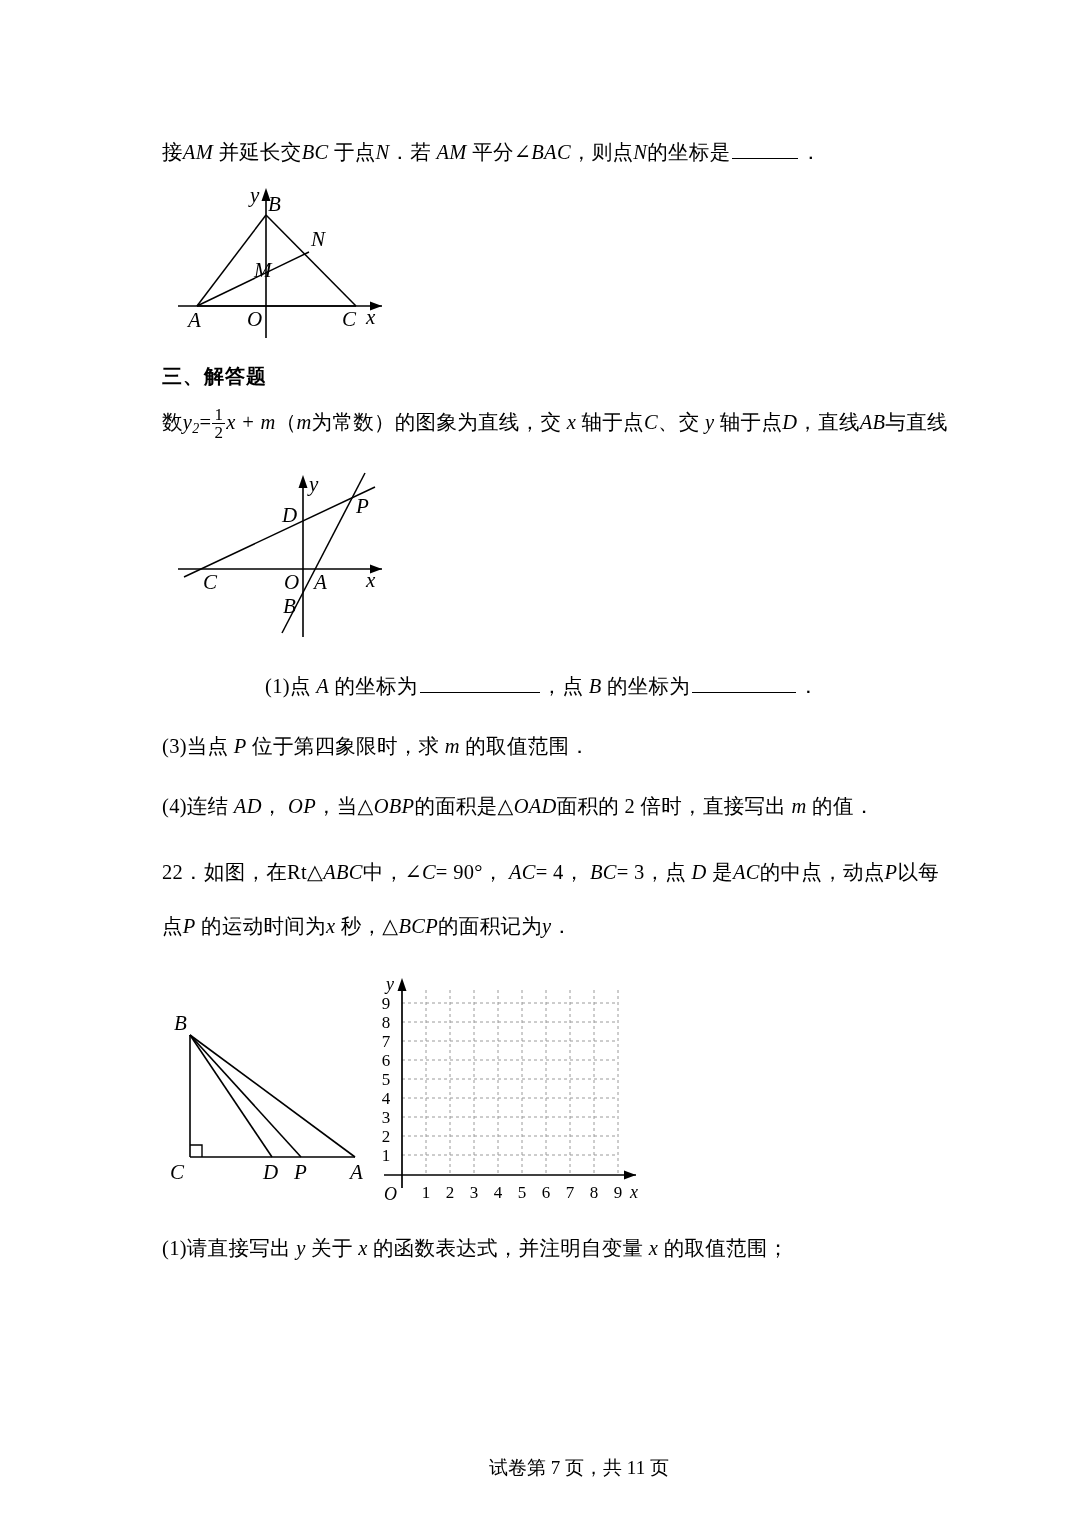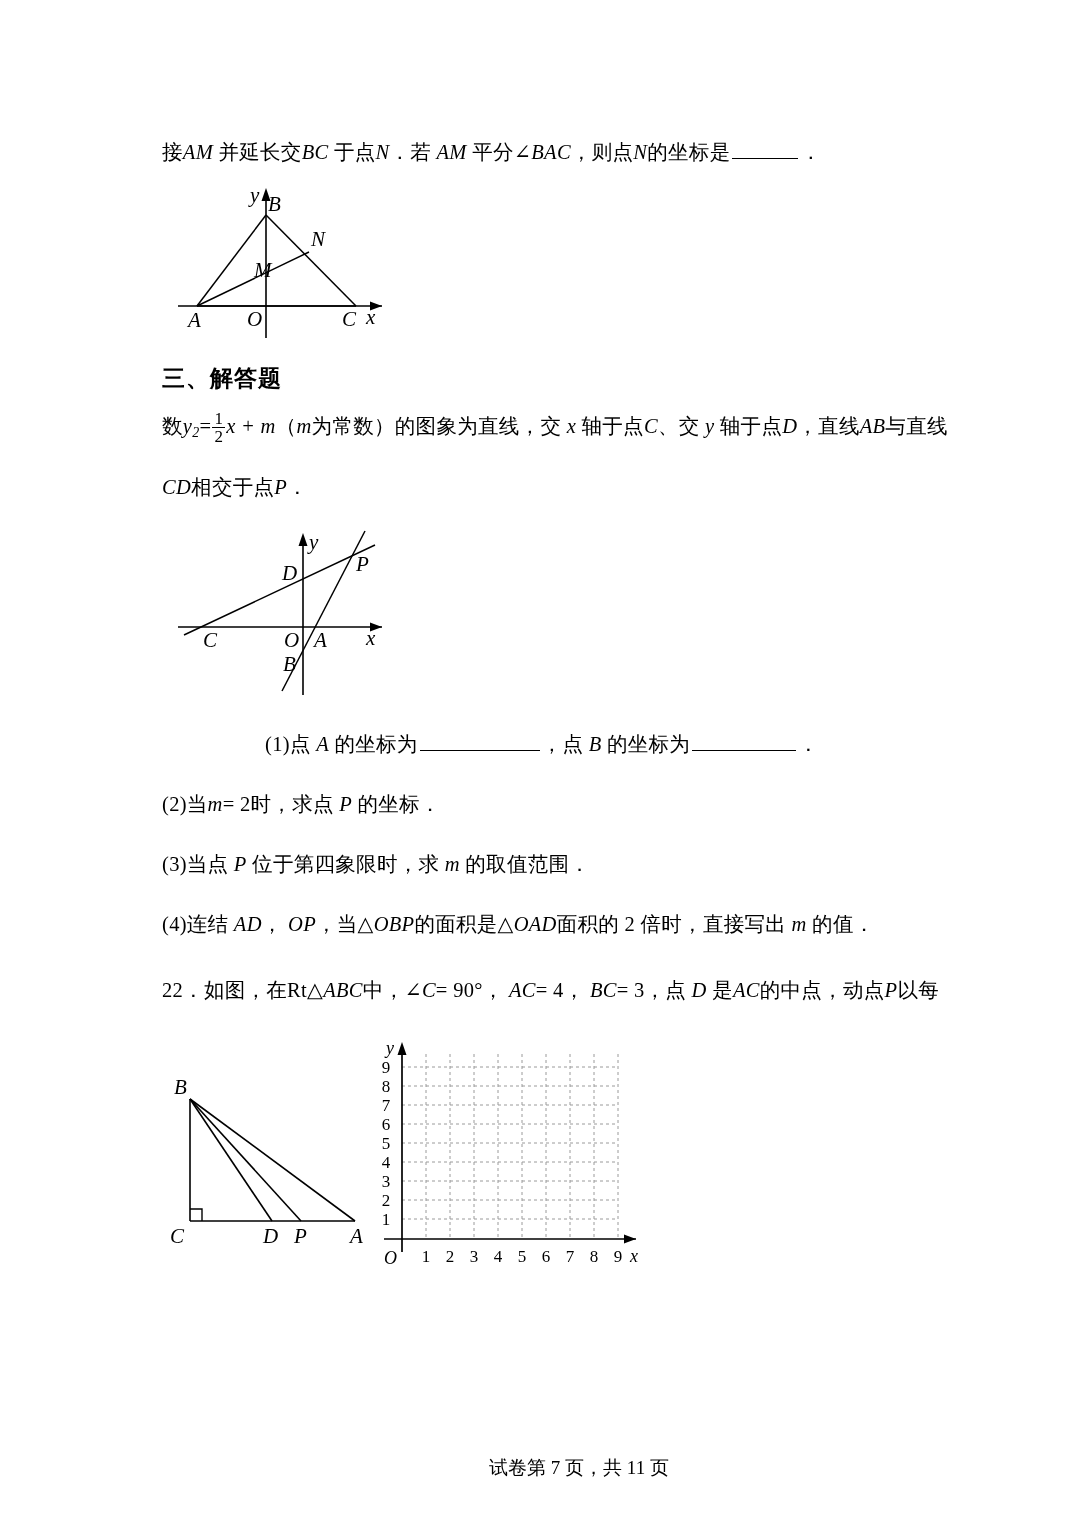--- a/index.html
+++ b/index.html
@@ -59,21 +59,21 @@
     display: inline-block;
     border-bottom: 1.4px solid #000;
     width: 104px;
     height: 15px;
     margin: 0 2px;
   }
 
   .section-head {
     font-family: Liberation Serif, serif;
     font-weight: bold;
-    font-size: 23px;
+    font-size: 20px;
     letter-spacing: 1px;
   }
 
   
   .frac {
     display: inline-block;
     vertical-align: -0.52em;
     text-align: center;
     font-size: 17px;
     line-height: 1.02;
@@ -158,23 +158,20 @@
 
 
     <div class="ptext" style="margin-top:10px;">
       <span>数</span><span class="mi">y</span><sub class="idx mn">2</sub><span>=</span><span class="frac"><span class="num">1</span><span class="den">2</span></span><span class="mi">x + m</span><span>（</span><span class="mi">m</span><span>为常数）的图象为直线，交</span>
       <span class="mi">x</span>
       <span>轴于点</span><span class="mi">C</span><span>、交</span>
       <span class="mi">y</span>
       <span>轴于点</span><span class="mi">D</span><span>，直线</span><span class="mi">AB</span><span>与直线</span>
     </div>
 
-    <div class="ptext" style="margin-top:10px;">
-      <span class="mi">CD</span><span>相交于点</span><span class="mi">P</span><span>．</span>
-    </div>
 
     <div class="figwrap" style="margin-top:14px; margin-left:8px;">
       <svg width="260" height="175" viewBox="0 0 260 175">
 
         <line x1="8" y1="104" x2="212" y2="104" stroke="#000" stroke-width="1.6"></line>
         <polygon points="212,104 200,99.5 200,108.5" fill="#000"></polygon>
         <line x1="133" y1="172" x2="133" y2="14" stroke="#000" stroke-width="1.6"></line>
         <polygon points="133,10 128.5,23 137.5,23" fill="#000"></polygon>
 
         <line x1="14" y1="112" x2="205" y2="22" stroke="#000" stroke-width="1.5"></line>
@@ -193,25 +190,20 @@
     </div>
 
     <div class="ptext" style="margin-top:24px;text-align:center;">
       <span>(1)点</span>
       <span class="mi">A</span>
       <span>的坐标为</span><span class="blank-m"></span><span>，点</span>
       <span class="mi">B</span>
       <span>的坐标为</span><span class="blank-l"></span><span>．</span>
     </div>
 
-    <div class="ptext" style="margin-top:16px;">
-      <span>(2)当</span><span class="mi">m</span><span>= 2</span><span>时，求点</span>
-      <span class="mi">P</span>
-      <span>的坐标．</span>
-    </div>
 
     <div class="ptext" style="margin-top:16px;">
       <span>(3)当点</span>
       <span class="mi">P</span>
       <span>位于第四象限时，求</span>
       <span class="mi">m</span>
       <span>的取值范围．</span>
     </div>
 
     <div class="ptext" style="margin-top:16px;">
@@ -224,20 +216,25 @@
 
     <div class="ptext" style="margin-top:22px;">
       <span>22．</span><span>如图，在</span><span>Rt</span><span>△</span><span class="mi">ABC</span><span>中，∠</span><span class="mi">C</span><span>= 90°</span><span>，</span>
       <span class="mi">AC</span><span>= 4</span><span>，</span>
       <span class="mi">BC</span><span>= 3</span><span>，点</span>
       <span class="mi">D</span>
       <span>是</span><span class="mi">AC</span><span>的中点，动点</span><span class="mi">P</span><span>以每</span>
     </div>
 
 
+    <div class="ptext" style="margin-top:10px;">
+      <span>点</span><span class="mi">P</span>
+      <span>的运动时间为</span><span class="mi">x</span>
+      <span>秒，△</span><span class="mi">BCP</span><span>的面积记为</span><span class="mi">y</span><span>．</span>
+    </div>
 
     <div style="position:relative; height:260px; margin-top:12px;">
 
       <div class="figwrap" style="position:absolute; left:0px; top:42px;">
         <svg width="250" height="185" viewBox="0 0 250 185">
           <line x1="28" y1="33" x2="28" y2="155" stroke="#000" stroke-width="1.6"></line>
           <line x1="28" y1="155" x2="193" y2="155" stroke="#000" stroke-width="1.6"></line>
           <line x1="28" y1="33" x2="193" y2="155" stroke="#000" stroke-width="1.6"></line>
           <line x1="28" y1="33" x2="110" y2="155" stroke="#000" stroke-width="1.6"></line>
           <line x1="28" y1="33" x2="139" y2="155" stroke="#000" stroke-width="1.6"></line>
@@ -301,17 +298,26 @@
           <text class="tick" x="134" y="238" text-anchor="middle">4</text>
           <text class="tick" x="158" y="238" text-anchor="middle">5</text>
           <text class="tick" x="182" y="238" text-anchor="middle">6</text>
           <text class="tick" x="206" y="238" text-anchor="middle">7</text>
           <text class="tick" x="230" y="238" text-anchor="middle">8</text>
           <text class="tick" x="254" y="238" text-anchor="middle">9</text>
         </svg>
       </div>
     </div>
 
+    <div class="ptext" style="margin-top:6px;">
+      <span>(1)请直接写出</span>
+      <span class="mi">y</span>
+      <span>关于</span>
+      <span class="mi">x</span>
+      <span>的函数表达式，并注明自变量</span>
+      <span class="mi">x</span>
+      <span>的取值范围；</span>
+    </div>
 
   </div>
 
   <div class="footer">试卷第 7 页，共 11 页</div>
 </div>
 
 </body></html>

